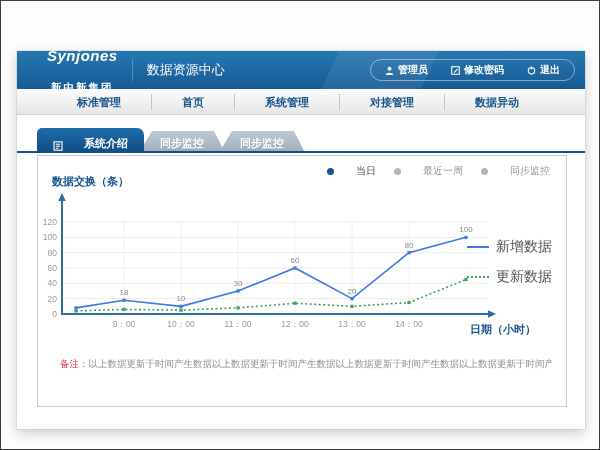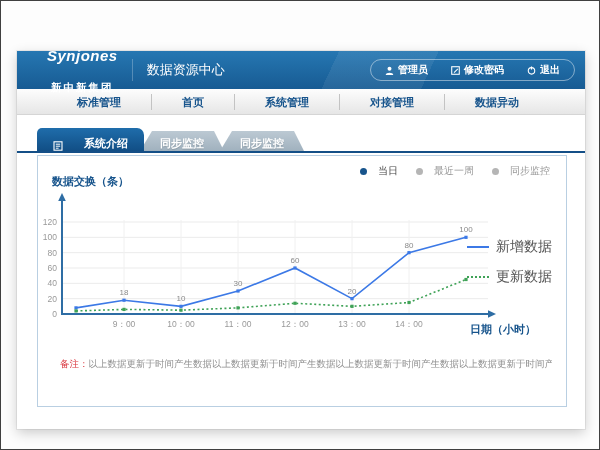--- a/index.html
+++ b/index.html
@@ -34,21 +34,21 @@
   .tabs { display:flex; align-items:flex-end; margin:13px 0 0 20px; height:23px; }
   .tab { height:23px; display:flex; align-items:flex-end; gap:21px; color:#fff; font-size:11px; font-weight:bold; cursor:pointer; }
   .tab.active { background:linear-gradient(180deg,#1f6dab,#114e85); border-radius:5px 7px 0 0; padding:0 16px; z-index:2; }
   .tab.inactive { background:linear-gradient(180deg,#bcc9d3,#a0b1be); height:20px; padding:0 20px; margin-left:-4px;
                   clip-path:polygon(12px 0, calc(100% - 10px) 0, 100% 100%, 0 100%); text-shadow:0 1px 1px rgba(0,0,0,.15); }
   .tab-underline { height:2px; background:#144f87; }
 
   
   .panel { margin:2px 18px 0 20px; height:252px; border:1px solid #b9cfe2; position:relative; background:#fff; }
   .radios { position:absolute; top:8px; right:16px; display:flex; gap:18px; }
-  .radio { display:flex; align-items:center; gap:11px; font-size:10px; color:#999; cursor:pointer; }
+  .radio { display:flex; align-items:center; gap:22px; font-size:10px; color:#999; cursor:pointer; }
   .radio .dot { width:7px; height:7px; border-radius:50%; background:#b5b5b5; }
   .radio.selected { color:#444; }
   .radio.selected .dot { background:#17548c; }
   .ylabel { position:absolute; top:18px; left:14px; font-size:11px; font-weight:bold; color:#17548c; }
   #chart { position:absolute; top:28px; left:2px; }
   .legend { position:absolute; right:14px; top:82px; display:flex; flex-direction:column; gap:12px; }
   .legend-row { display:flex; align-items:center; gap:7px; font-size:14px; color:#555; cursor:pointer; }
   .legend-sample { width:22px; height:0; }
   .xlabel { position:absolute; top:166px; right:30px; font-size:11px; font-weight:bold; color:#17548c; }
   .note { position:absolute; top:202px; left:22px; right:14px; font-size:9.5px; color:#909090; white-space:nowrap; overflow:hidden; }

